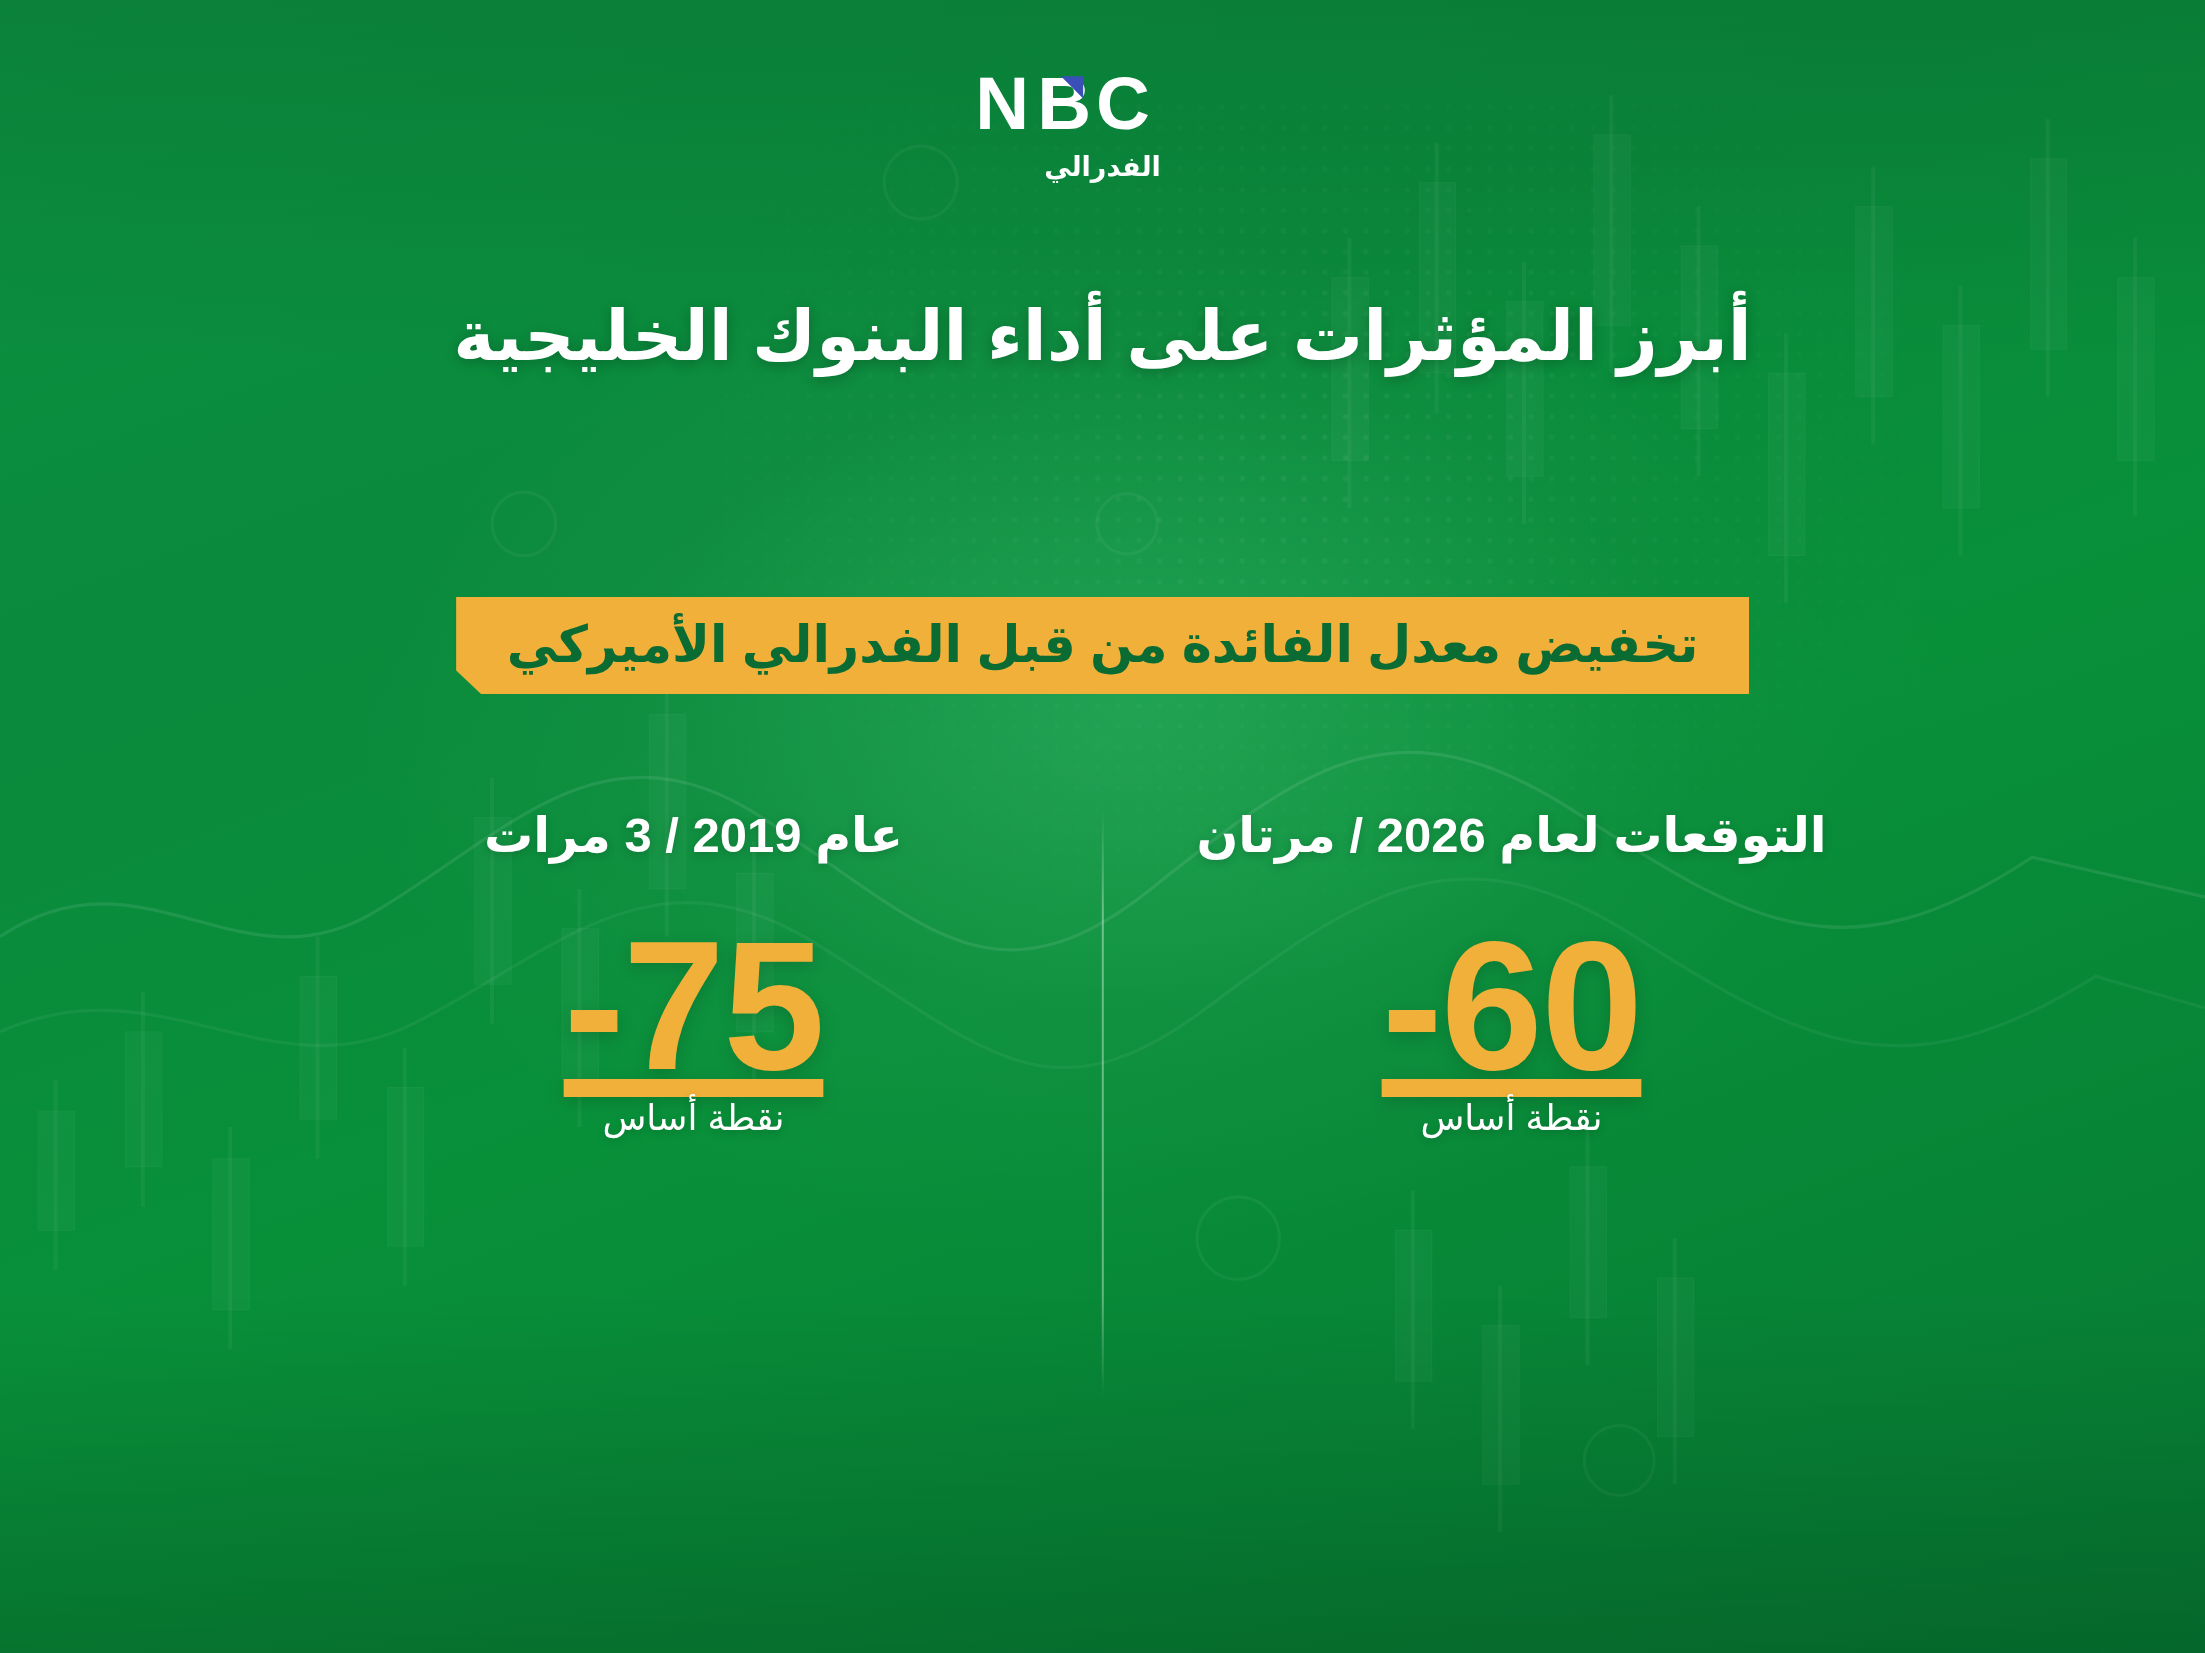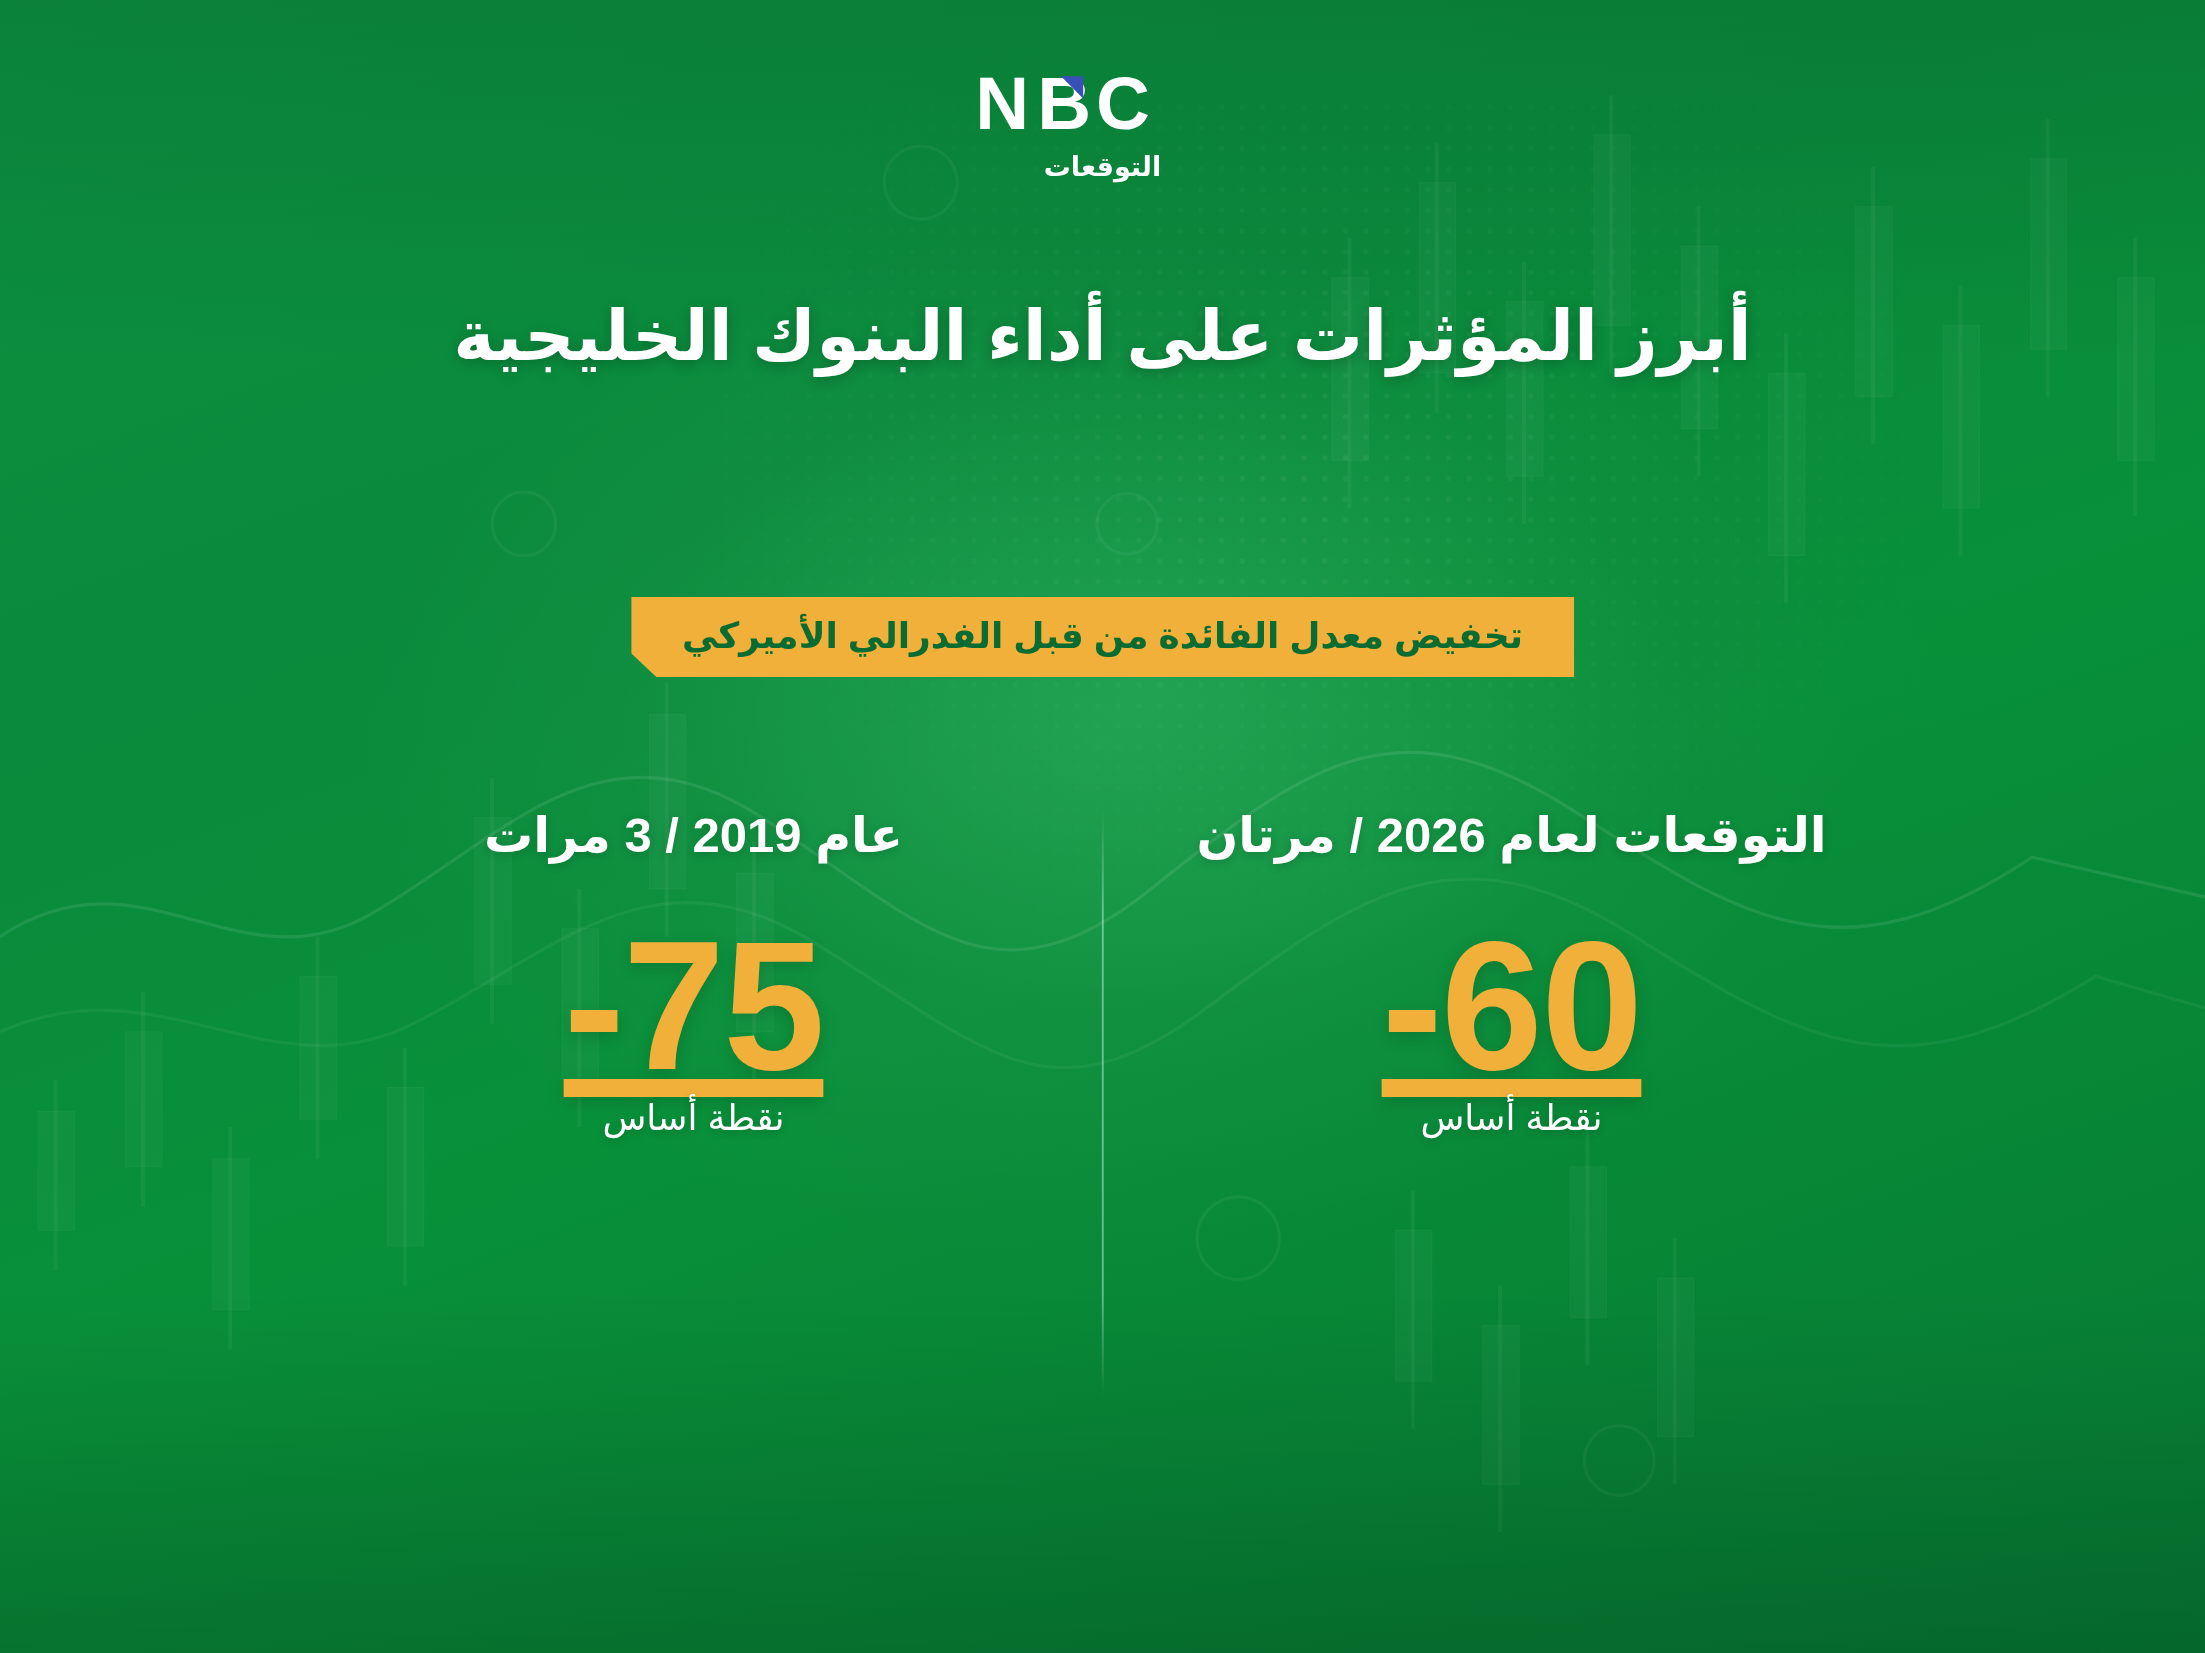--- a/index.html
+++ b/index.html
@@ -76,21 +76,21 @@
   .headline .line2 { display: block; letter-spacing: 1.6px; }
 
   
   .banner {
     position: absolute;
     top: 597px;
     left: 50%;
     transform: translateX(-50%);
     background: #f0b03a;
     color: #0a6b33;
-    font-size: 36px;
+    font-size: 51px;
     font-weight: 700;
     padding: 17.5px 51px 20.6px 51px;
     direction: rtl;
     white-space: nowrap;
     clip-path: polygon(0 0, 100% 0, 100% 100%, 25.4px 100%, 0 calc(100% - 24px));
     box-shadow: 0 4.8px 17.5px rgba(0,0,0,0.13);
   }
 
   
   .stats {
@@ -243,21 +243,21 @@
       <svg width="262" height="73" viewBox="0 0 330 92" aria-hidden="true">
         <g fill="#ffffff" font-family="Liberation Sans, sans-serif" font-weight="700">
           <text x="0" y="74" font-size="94" letter-spacing="-2">C</text>
           <text x="70" y="74" font-size="94" letter-spacing="-2">N</text>
           <text x="148" y="74" font-size="94" letter-spacing="-2">B</text>
           <text x="222" y="74" font-size="94" letter-spacing="-2">C</text>
         </g>
         <path d="M112 8 L140 8 L140 36 Z" fill="#3a4fb8"></path>
       </svg>
     </div>
-    <div class="logo-sub">التوقعات</div>
+    <div class="logo-sub">الفدرالي</div>
   </div>
 
   <div class="headline">
     <span>أبرز المؤثرات على أداء البنوك الخليجية</span>
   </div>
 
   <div class="banner">تخفيض معدل الفائدة من قبل الفدرالي الأميركي</div>
 
   <div class="divider"></div>
 

